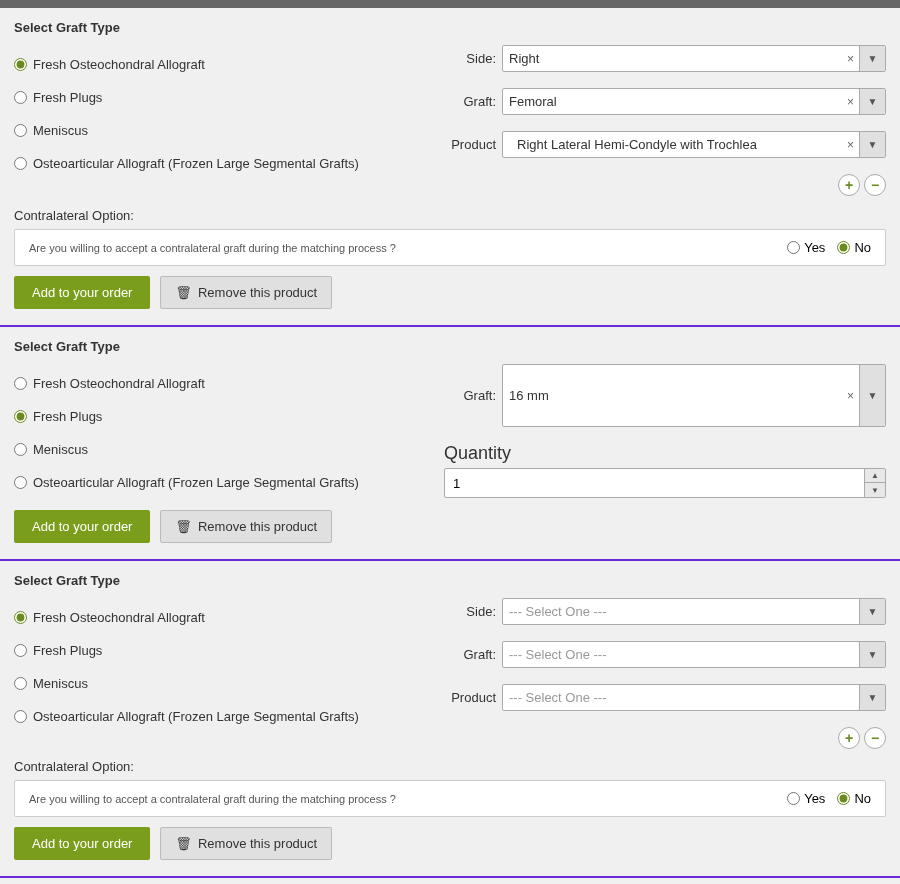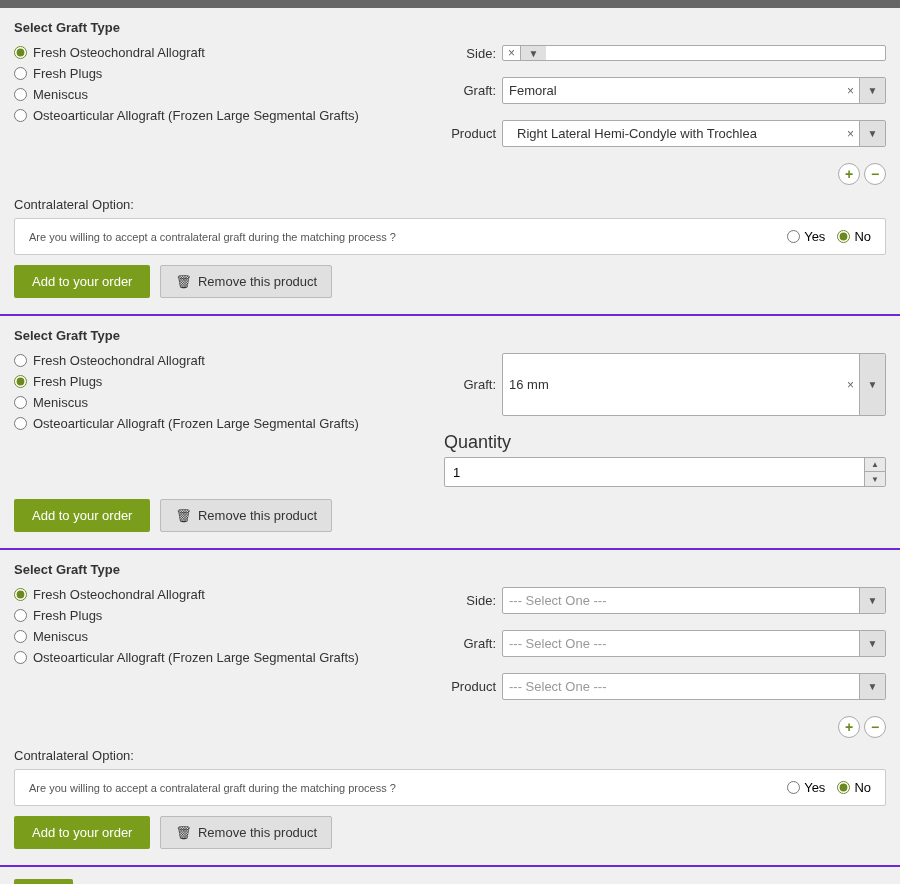--- a/index.html
+++ b/index.html
@@ -46,20 +46,21 @@
       display: flex;
       flex-direction: column;
       gap: 6px;
     }
     .radio-item {
       display: flex;
       align-items: center;
       gap: 6px;
       font-size: 13px;
       color: #333;
+      margin-top: 12px;
     }
     .radio-item input[type="radio"] {
       margin: 0;
       accent-color: #6a8a1f;
     }
     .field-row {
       display: flex;
       align-items: center;
       margin-bottom: 16px;
       gap: 6px;
@@ -233,20 +234,24 @@
           <label class="radio-item">
             <input type="radio" name="graft1" style="">
             <span>Osteoarticular Allograft (Frozen Large Segmental Grafts)</span>
           </label>
         </div>
       </div>
       <div class="right-col">
         <div class="field-row">
           <span class="field-label">Side:</span>
           <div style="flex:1; position:relative; display:flex; align-items:stretch; border:1px solid #aaa; background:white; border-radius:2px;">
+            <select style="flex:1; border:none; background:transparent; padding:5px 6px; font-size:13px; color:#333; appearance:none; -webkit-appearance:none;">
+              <option>Right</option>
+              <option>Left</option>
+            </select>
             <span style="padding:0 5px; display:flex; align-items:center; color:#666; font-size:12px; cursor:pointer;">×</span>
             <span style="width:26px; background:#e0e0e0; border-left:1px solid #aaa; display:flex; align-items:center; justify-content:center; font-size:10px; color:#555;">▼</span>
           </div>
         </div>
         <div class="field-row">
           <span class="field-label">Graft:</span>
           <div style="flex:1; position:relative; display:flex; align-items:stretch; border:1px solid #aaa; background:white; border-radius:2px;">
             <select style="flex:1; border:none; background:transparent; padding:5px 6px; font-size:13px; color:#333; appearance:none; -webkit-appearance:none;">
               <option>Femoral</option>
               <option>Tibial</option>

